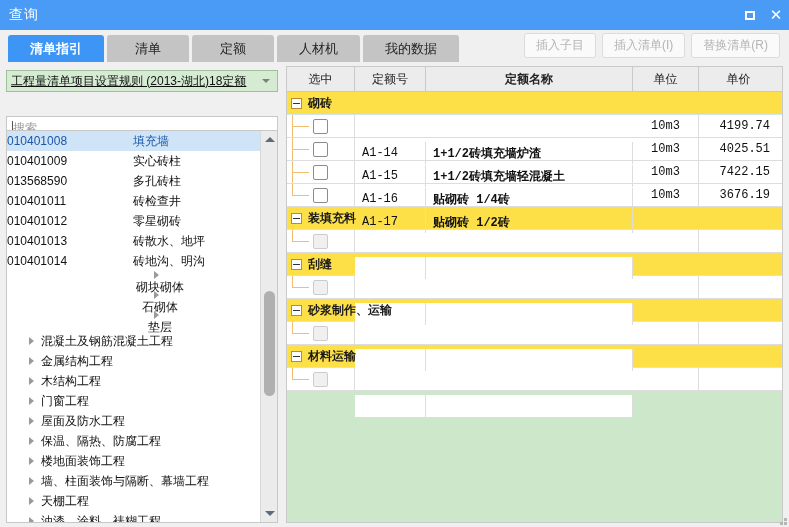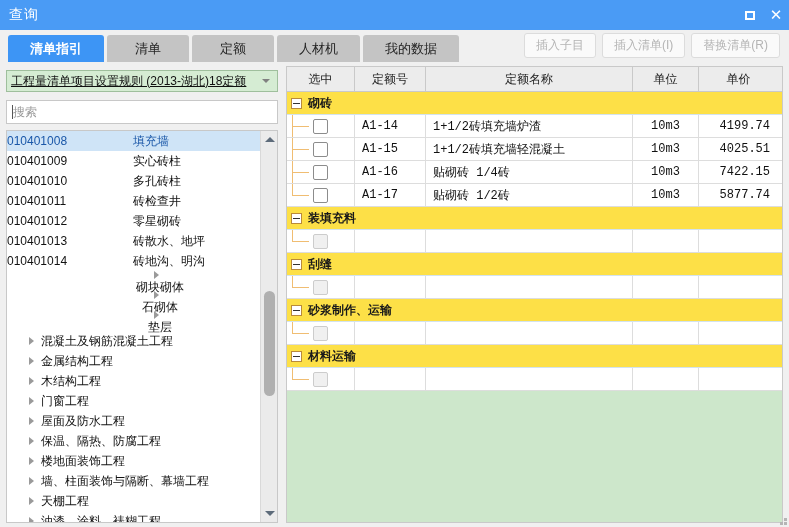--- a/index.html
+++ b/index.html
@@ -119,21 +119,21 @@
     text-decoration: underline;
   }
   .chev-down {
     width: 0; height: 0;
     border-left: 4px solid transparent;
     border-right: 4px solid transparent;
     border-top: 4px solid #808080;
     margin-right: 3px;
   }
   .search-box {
-    position: absolute; left: 0; top: 30px;
+    position: absolute; left: 0; top: 46px;
     width: 272px; height: 24px;
     background: #ffffff;
     border: 1px solid #c8c8c8;
     display: flex; align-items: center;
     padding: 0 5px;
   }
   .search-caret {
     width: 1px; height: 14px; background: #555;
   }
   .search-placeholder {
@@ -237,21 +237,21 @@
   }
   .gh-cell {
     display: flex; align-items: center; justify-content: center;
     font-size: 12px; color: #222;
     border-right: 1px solid #c9c9c9;
     height: 100%;
     cursor: default;
   }
   .c-sel  { width: 68px; }
   .c-code { width: 71px; }
-  .c-name { width: 207px; }
+  .c-name { width: 207px; font-weight: bold; }
   .c-unit { width: 66px; }
   .c-price{ width: 79px; border-right: none; }
 
   .grid-body { position: relative; }
 
   .group-row {
     height: 23px;
     background: #fde047;
     border-bottom: 1px solid #d3e3ef;
     display: flex; align-items: center;
@@ -281,21 +281,21 @@
     cursor: default;
   }
   .dr-cell {
     display: flex; align-items: center;
     border-right: 1px solid #dddddd;
     font-size: 12px; color: #111;
     height: 100%;
     font-family: "Liberation Mono", "DejaVu Sans Mono", monospace;
   }
   .dr-cell.name-cell,
-  .dr-cell.code-cell { padding-left: 7px; }
+  .dr-cell.code-cell { padding-left: 7px; margin-top: 27px; }
   .dr-cell.unit-cell { justify-content: center; }
   .dr-cell.price-cell { justify-content: flex-end; padding-right: 8px; border-right: none; }
   .dr-cell.sel-cell { position: relative; justify-content: center; }
 
   
   .conn {
     position: absolute; left: 5px; top: 0;
     width: 18px; height: 100%;
   }
   .conn::before {
@@ -401,21 +401,21 @@
       <div class="tree-scroll" id="tree-container">
           <div class="tree-row leaf selected">
             <span class="leaf-code">010401008</span>
             <span class="leaf-name">填充墙</span>
           </div>
           <div class="tree-row leaf">
             <span class="leaf-code">010401009</span>
             <span class="leaf-name">实心砖柱</span>
           </div>
           <div class="tree-row leaf">
-            <span class="leaf-code">010401010</span>
+            <span class="leaf-code">013568590</span>
             <span class="leaf-name">多孔砖柱</span>
           </div>
           <div class="tree-row leaf">
             <span class="leaf-code">010401011</span>
             <span class="leaf-name">砖检查井</span>
           </div>
           <div class="tree-row leaf">
             <span class="leaf-code">010401012</span>
             <span class="leaf-name">零星砌砖</span>
           </div>
@@ -539,21 +539,21 @@
           <div class="dr-cell c-price price-cell">7422.15</div>
         </div>
         <div class="data-row">
           <div class="dr-cell sel-cell c-sel">
             <div class="conn last"></div>
             <div class="cbox"></div>
           </div>
           <div class="dr-cell c-code code-cell">A1-17</div>
           <div class="dr-cell c-name name-cell">贴砌砖 1/2砖</div>
           <div class="dr-cell c-unit unit-cell">10m3</div>
-          <div class="dr-cell c-price price-cell">5877.74</div>
+          <div class="dr-cell c-price price-cell">3676.19</div>
         </div>
         <div class="group-row">
           <div class="collapse-box">
             <div class="collapse-minus"></div>
           </div>
           <div class="group-title">装填充料</div>
         </div>
         <div class="data-row empty-row">
           <div class="dr-cell sel-cell c-sel">
             <div class="conn last"></div>

